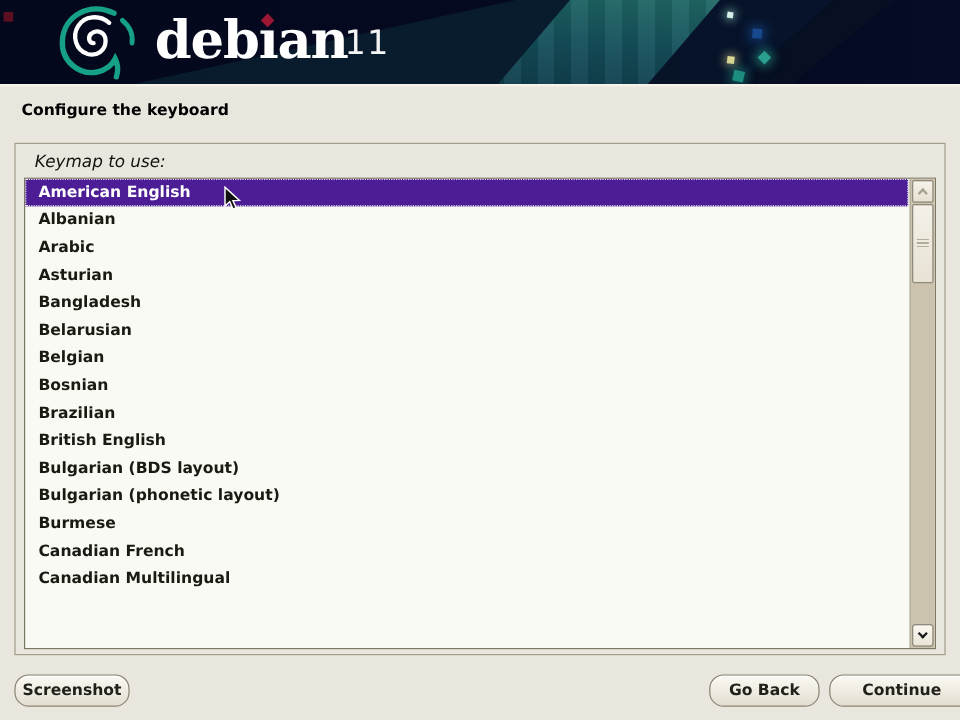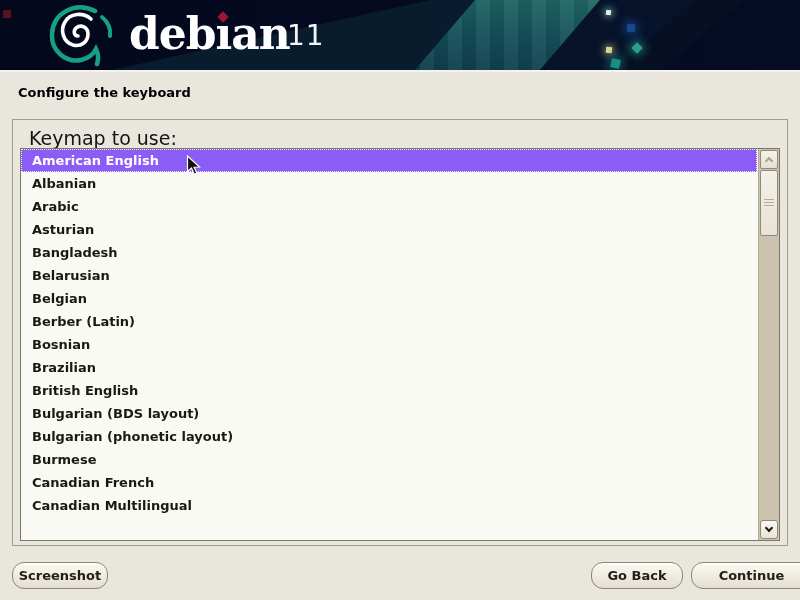--- a/index.html
+++ b/index.html
@@ -69,36 +69,36 @@
     font-size:13px; font-weight:bold; color:#000;
   }
 
   
   .keymap-frame {
     position:absolute; left:12px; top:119px; width:776px; height:427px;
     border:1px solid #a29c8a;
   }
   .frame-label {
     position:absolute; left:16px; top:7px;
-    font-size:19px; color:#14140f;
+    font-size:14px; font-style:italic; color:#14140f;
   }
 
   
   .keymap-list {
     position:absolute; left:7px; top:28px; width:760px; height:393px;
     border:1px solid #7c7765; background:#f8faf3;
   }
   .list-rows { position:absolute; left:0; top:0; right:22px; bottom:0; overflow:hidden; }
   .list-item {
     height:23px; line-height:23px; padding-left:11px;
     font-size:13px; font-weight:bold; color:#1a1a12;
     white-space:nowrap; overflow:hidden;
   }
   .list-item.selected {
-    background:#8b5cf6; color:#ffffff;
+    background:#4c1d95; color:#ffffff;
     outline:1px dotted rgba(255,255,255,.9); outline-offset:-1px;
   }
 
   
   .scrollbar {
     position:absolute; top:0; right:0; bottom:0; width:21px;
     background:#cbc3ae; border-left:1px solid #b3ac97;
   }
   .stepper {
     position:absolute; left:1px; right:1px; height:19px;
@@ -180,21 +180,20 @@
 
   <div class="keymap-list">
     <div class="list-rows" id="list-rows">
         <div class="list-item selected">American English</div>
         <div class="list-item">Albanian</div>
         <div class="list-item">Arabic</div>
         <div class="list-item">Asturian</div>
         <div class="list-item">Bangladesh</div>
         <div class="list-item">Belarusian</div>
         <div class="list-item">Belgian</div>
-        <div class="list-item">Berber (Latin)</div>
         <div class="list-item">Bosnian</div>
         <div class="list-item">Brazilian</div>
         <div class="list-item">British English</div>
         <div class="list-item">Bulgarian (BDS layout)</div>
         <div class="list-item">Bulgarian (phonetic layout)</div>
         <div class="list-item">Burmese</div>
         <div class="list-item">Canadian French</div>
         <div class="list-item">Canadian Multilingual</div>
       </div>
 

